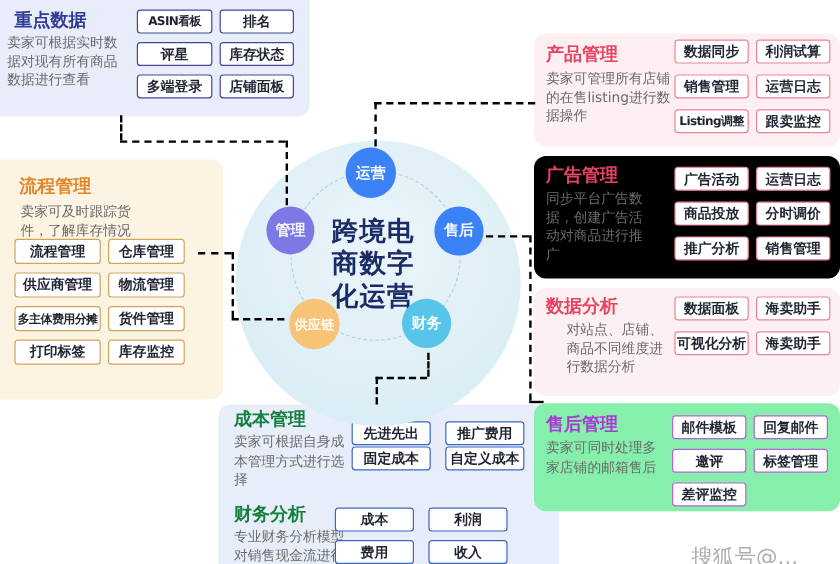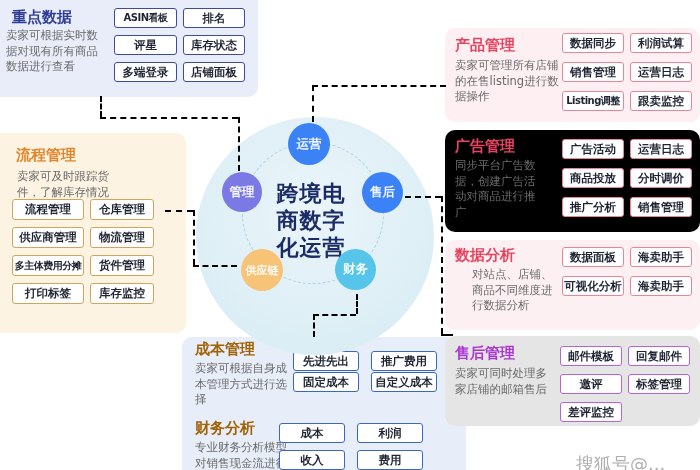--- a/index.html
+++ b/index.html
@@ -7,26 +7,26 @@
           font-family:"DejaVu Sans","Liberation Sans",sans-serif;}
 
   
   .panel{position:absolute;}
   #p-keydata{left:0;top:0;width:258px;height:97px;background:#e9edf9;border-radius:0 0 10px 0;}
   #p-process{left:0;top:133px;width:186px;height:200px;background:#fcf3e2;border-radius:0 10px 10px 0;}
   #p-cost{left:182px;top:337px;width:284px;height:133px;background:#e8eef9;border-radius:10px 10px 0 0;}
   #p-product{left:445px;top:28px;width:255px;height:94px;background:#fdeff2;border-radius:10px;}
   #p-ad{left:445px;top:130px;width:255px;height:102px;background:#000000;border-radius:10px;}
   #p-data{left:445px;top:240px;width:255px;height:90px;background:#fcf0f3;border-radius:10px;}
-  #p-after{left:445px;top:336px;width:255px;height:90px;background:#e5e5e5;border-radius:10px;}
+  #p-after{left:445px;top:336px;width:255px;height:90px;background:#86efac;border-radius:10px;}
 
   .sec-title{position:absolute;font-size:15px;font-weight:bold;white-space:nowrap;}
   .sec-desc{position:absolute;font-size:11.5px;line-height:15.5px;color:#6a6a6a;}
   .t-navy{color:#2f3d96;} .t-orange{color:#e2862b;} .t-red{color:#e84360;}
-  .t-purple{color:#aa36d4;} .t-blue{color:#a16207;text-align:right;}
+  .t-purple{color:#aa36d4;} .t-blue{color:#15803d;text-align:right;}
 
   
   .btn-grid{position:absolute;display:grid;}
   .btn{background:#fff;border:1.5px solid #888;border-radius:3px;display:flex;align-items:center;
        justify-content:center;font-size:11.5px;font-weight:600;color:#1f2433;white-space:nowrap;overflow:hidden;}
   .btn.tight{font-size:10px;letter-spacing:-0.5px;}
   .g-navy .btn{border-color:#3d4a9e;}
   .g-tan .btn{border-color:#d2a55c;}
   .g-blue .btn{border-color:#3a68c0;}
   .g-pink .btn{border-color:#ea8498;}
@@ -116,22 +116,22 @@
         <div class="btn">先进先出</div>
         <div class="btn">推广费用</div>
         <div class="btn">固定成本</div>
         <div class="btn">自定义成本</div>
       </div>
     <div class="sec-title t-blue" style="left:13px;top:82px;">财务分析</div>
     <div class="sec-desc" style="left:13px;top:103px;width:102px;">专业财务分析模型对销售现金流进行报表统计</div>
     <div class="btn-grid g-blue" id="g-finance">
         <div class="btn">成本</div>
         <div class="btn">利润</div>
+        <div class="btn">费用</div>
         <div class="btn">收入</div>
-        <div class="btn">费用</div>
       </div>
   </div>
 
   <div class="panel" id="p-product">
     <div class="sec-title t-red" style="left:10px;top:8px;">产品管理</div>
     <div class="sec-desc" style="left:10px;top:30px;width:104px;">卖家可管理所有店铺的在售listing进行数据操作</div>
     <div class="btn-grid g-pink" id="g-product">
         <div class="btn">数据同步</div>
         <div class="btn">利润试算</div>
         <div class="btn">销售管理</div>

